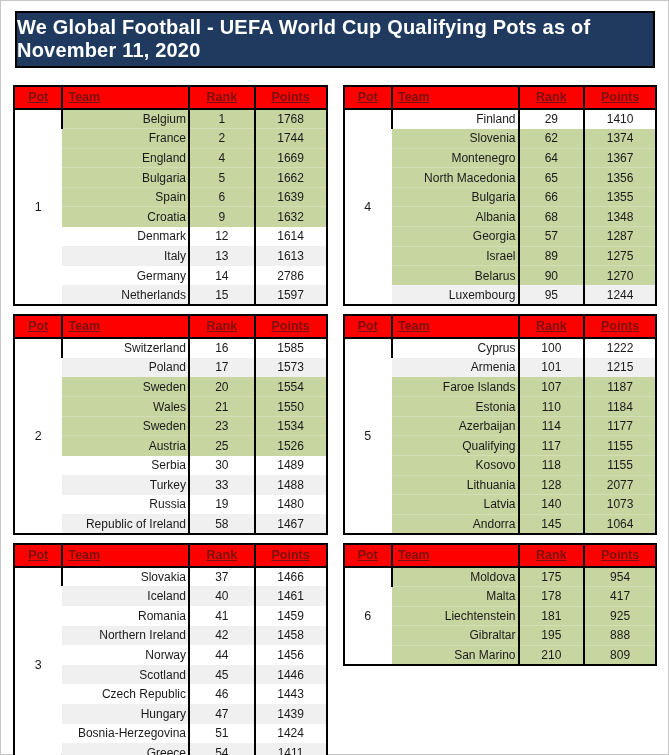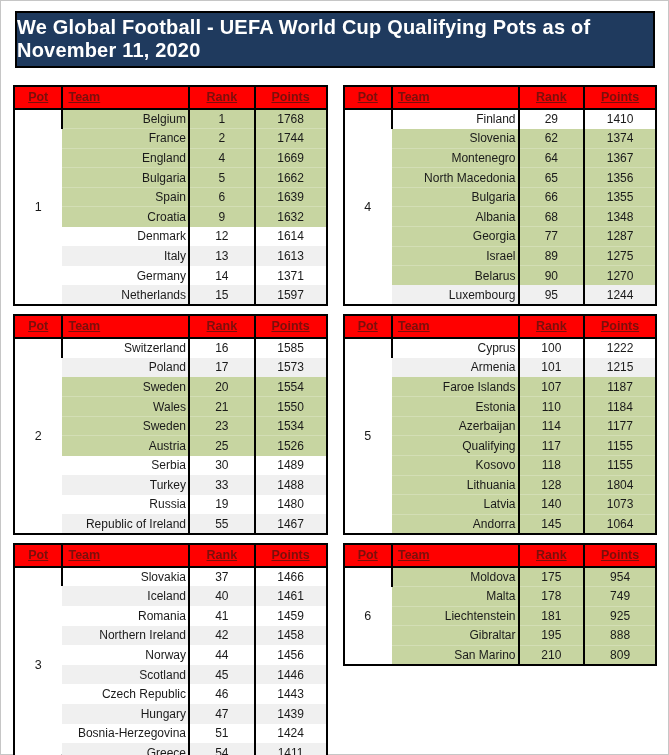--- a/index.html
+++ b/index.html
@@ -140,21 +140,21 @@
               <td class="points-cell">1614</td>
             </tr>
             <tr class="even">
               <td class="team-cell">Italy</td>
               <td class="rank-cell">13</td>
               <td class="points-cell">1613</td>
             </tr>
             <tr class="odd">
               <td class="team-cell">Germany</td>
               <td class="rank-cell">14</td>
-              <td class="points-cell">1371</td>
+              <td class="points-cell">2786</td>
             </tr>
             <tr class="even">
               <td class="team-cell">Netherlands</td>
               <td class="rank-cell">15</td>
               <td class="points-cell">1597</td>
             </tr>
           </tbody>
         </table>
       </section>
       <section class="pot-section">
@@ -200,21 +200,21 @@
               <td class="rank-cell">66</td>
               <td class="points-cell">1355</td>
             </tr>
             <tr class="hl even">
               <td class="team-cell">Albania</td>
               <td class="rank-cell">68</td>
               <td class="points-cell">1348</td>
             </tr>
             <tr class="hl odd">
               <td class="team-cell">Georgia</td>
-              <td class="rank-cell">77</td>
+              <td class="rank-cell">57</td>
               <td class="points-cell">1287</td>
             </tr>
             <tr class="hl even">
               <td class="team-cell">Israel</td>
               <td class="rank-cell">89</td>
               <td class="points-cell">1275</td>
             </tr>
             <tr class="hl odd">
               <td class="team-cell">Belarus</td>
               <td class="rank-cell">90</td>
@@ -286,21 +286,21 @@
               <td class="rank-cell">33</td>
               <td class="points-cell">1488</td>
             </tr>
             <tr class="odd">
               <td class="team-cell">Russia</td>
               <td class="rank-cell">19</td>
               <td class="points-cell">1480</td>
             </tr>
             <tr class="even">
               <td class="team-cell">Republic of Ireland</td>
-              <td class="rank-cell">55</td>
+              <td class="rank-cell">58</td>
               <td class="points-cell">1467</td>
             </tr>
           </tbody>
         </table>
       </section>
       <section class="pot-section">
         <table>
           <colgroup>
             <col style="width:15.5%">
             <col style="width:40.5%">
@@ -348,21 +348,21 @@
               <td class="points-cell">1155</td>
             </tr>
             <tr class="hl odd">
               <td class="team-cell">Kosovo</td>
               <td class="rank-cell">118</td>
               <td class="points-cell">1155</td>
             </tr>
             <tr class="hl even">
               <td class="team-cell">Lithuania</td>
               <td class="rank-cell">128</td>
-              <td class="points-cell">1804</td>
+              <td class="points-cell">2077</td>
             </tr>
             <tr class="hl odd">
               <td class="team-cell">Latvia</td>
               <td class="rank-cell">140</td>
               <td class="points-cell">1073</td>
             </tr>
             <tr class="hl even">
               <td class="team-cell">Andorra</td>
               <td class="rank-cell">145</td>
               <td class="points-cell">1064</td>
@@ -460,21 +460,21 @@
           <tbody>
             <tr class="hl odd">
               <td class="pot-cell" rowspan="5">6</td>
               <td class="team-cell">Moldova</td>
               <td class="rank-cell">175</td>
               <td class="points-cell">954</td>
             </tr>
             <tr class="hl even">
               <td class="team-cell">Malta</td>
               <td class="rank-cell">178</td>
-              <td class="points-cell">749</td>
+              <td class="points-cell">417</td>
             </tr>
             <tr class="hl odd">
               <td class="team-cell">Liechtenstein</td>
               <td class="rank-cell">181</td>
               <td class="points-cell">925</td>
             </tr>
             <tr class="hl even">
               <td class="team-cell">Gibraltar</td>
               <td class="rank-cell">195</td>
               <td class="points-cell">888</td>

